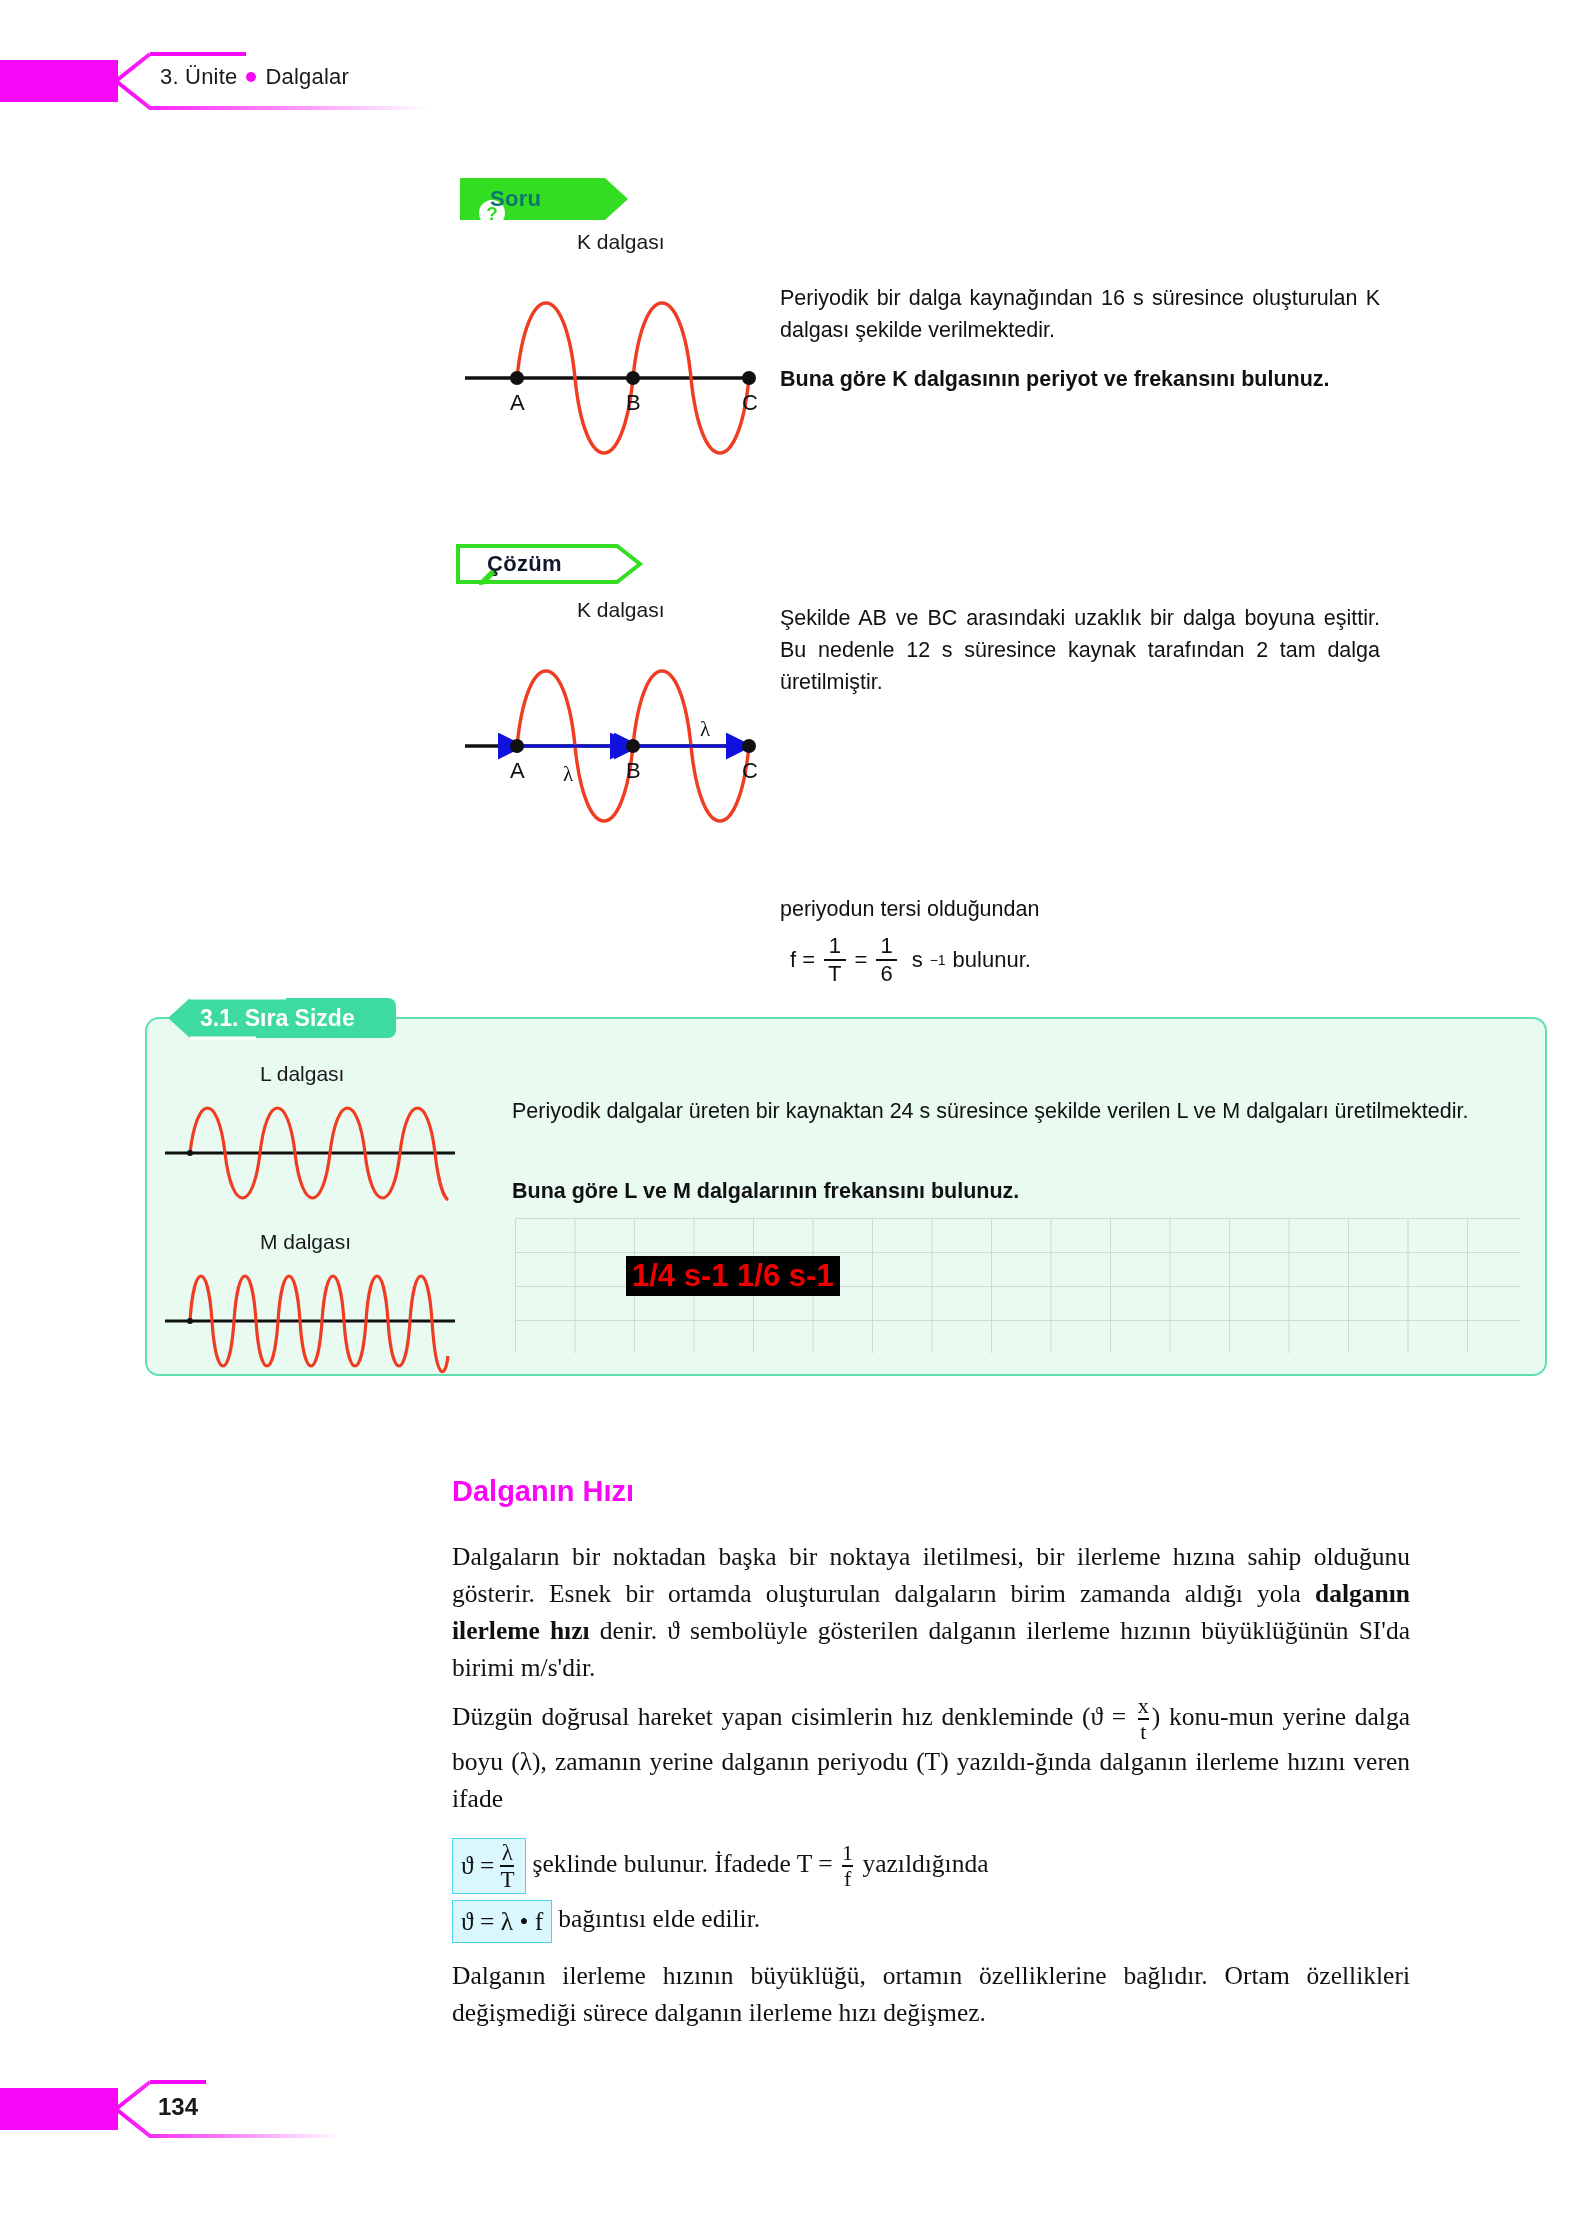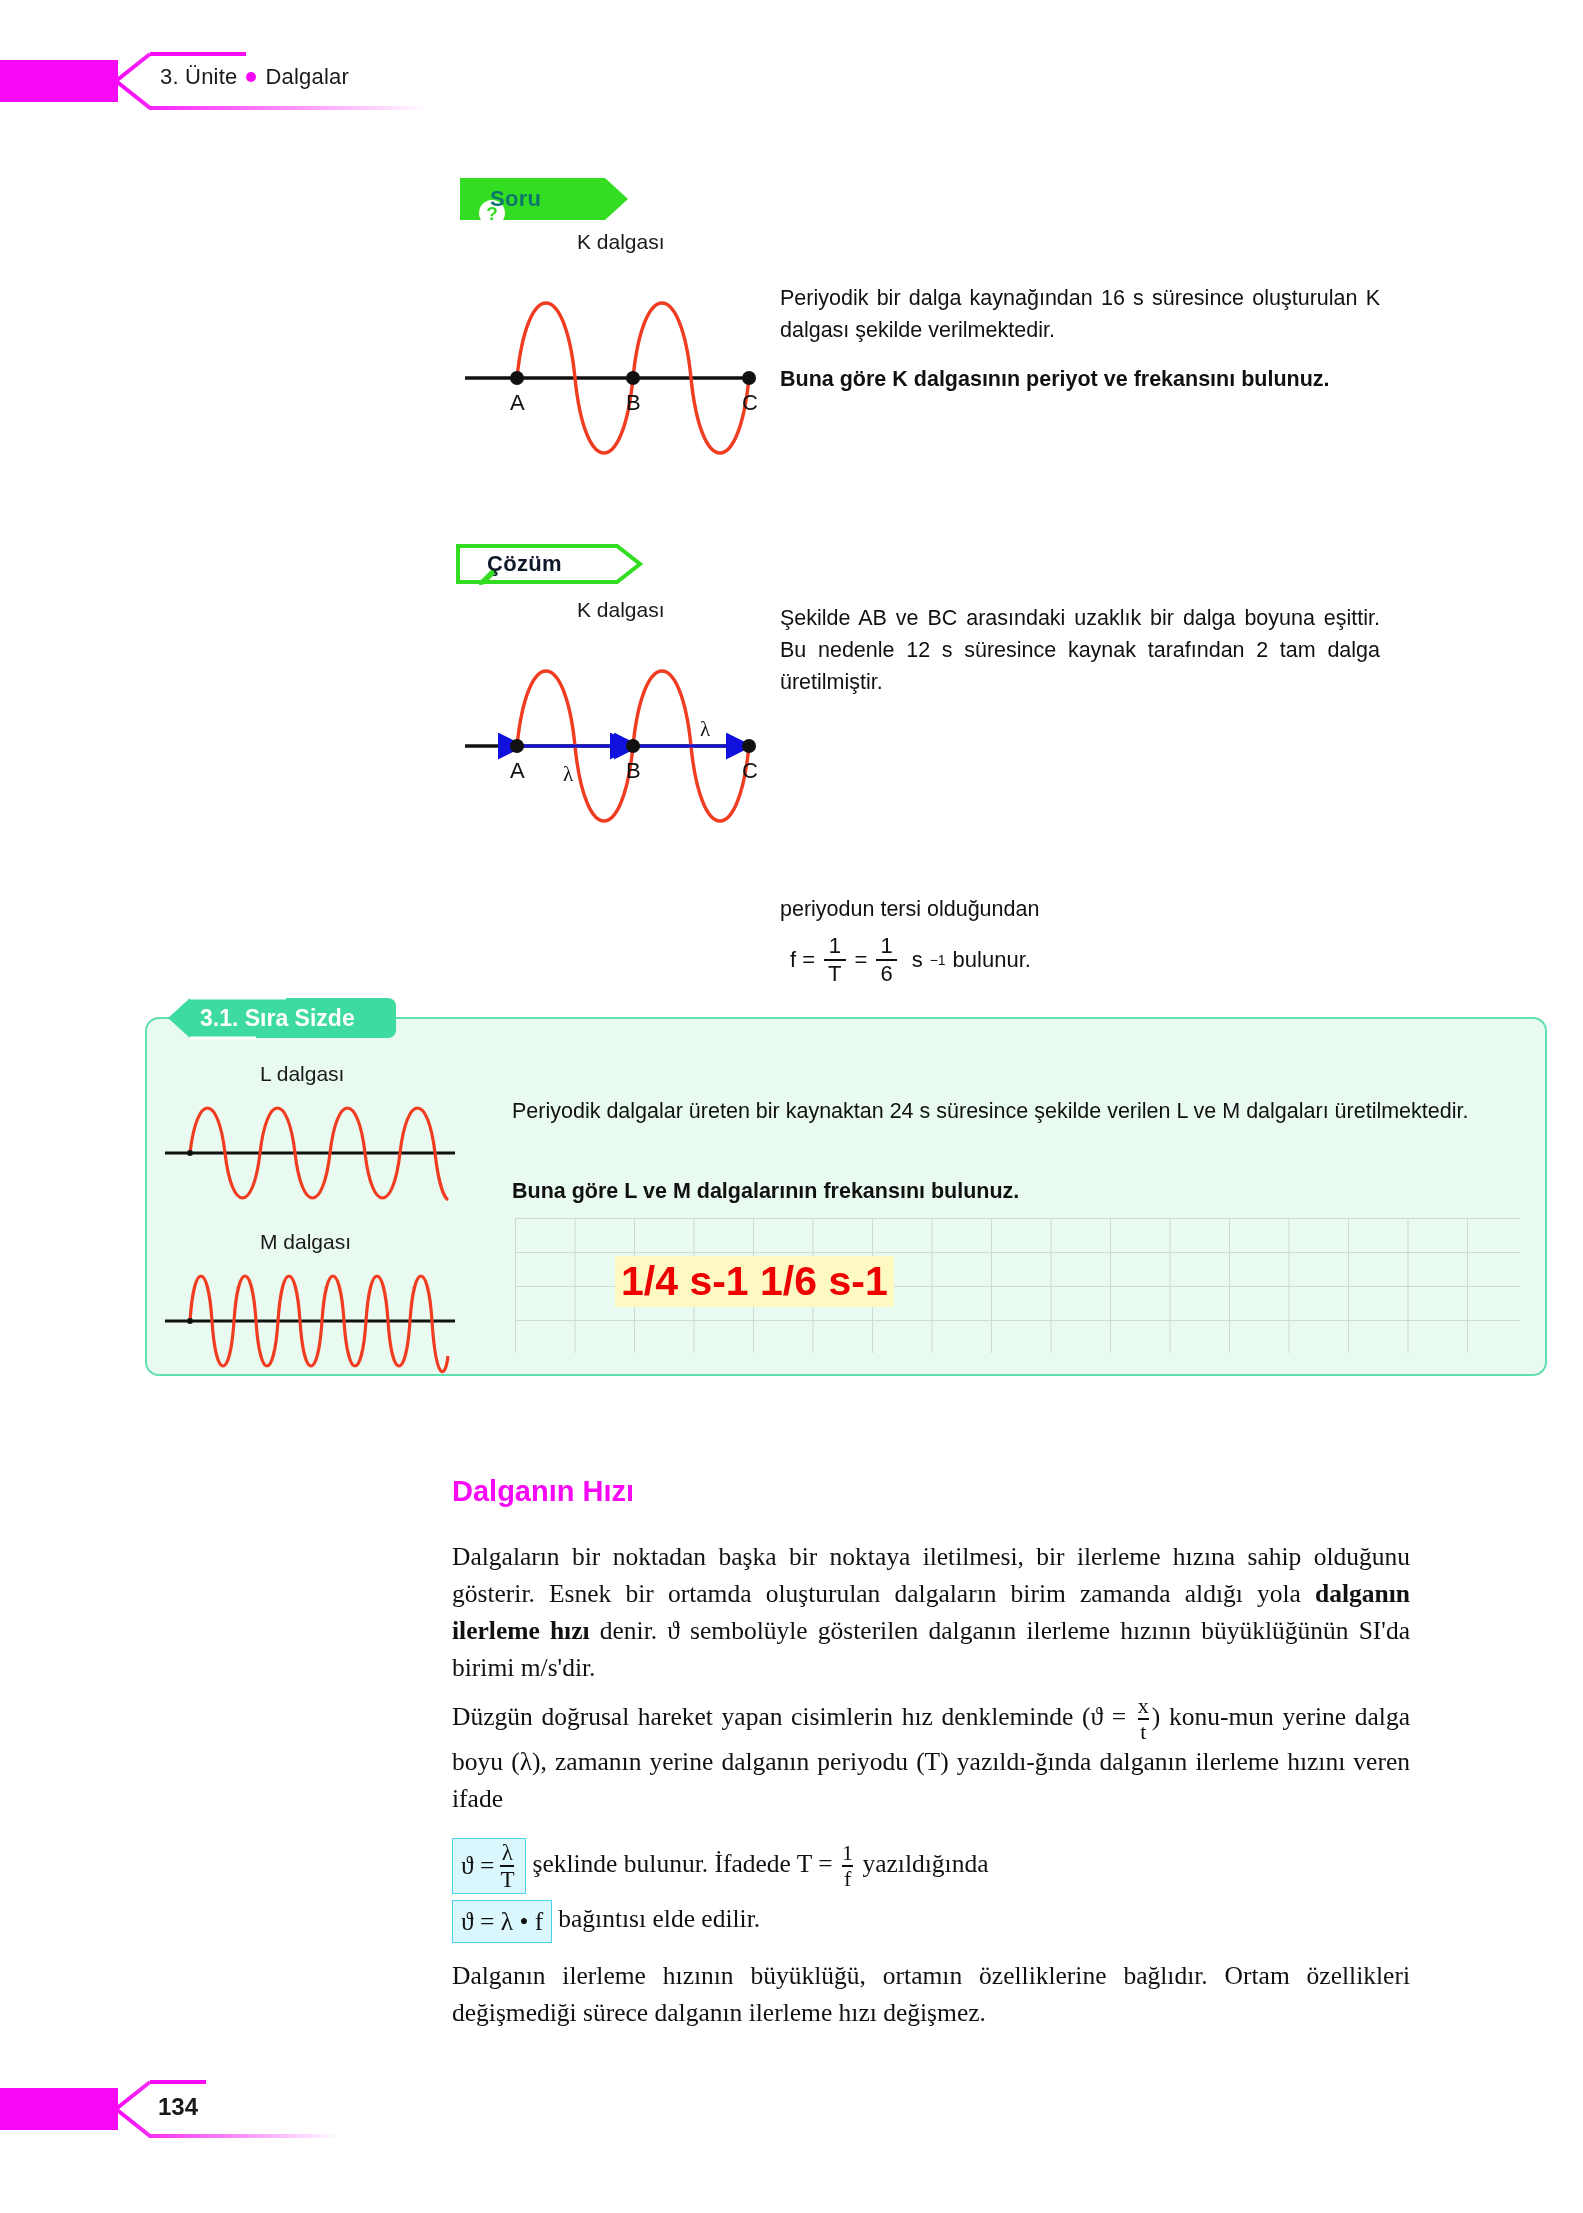--- a/index.html
+++ b/index.html
@@ -54,22 +54,22 @@
   #sira-tag{position:absolute;left:160px;top:996px;height:44px;width:240px;z-index:4;}
   #sira-tag .lbl{position:absolute;left:40px;top:9px;color:#ffffff;font-weight:bold;
                  font-size:23px;white-space:nowrap;}
 
   .grid-box{position:absolute;left:515px;top:1218px;width:1005px;height:135px;}
   .grid-box .g{position:absolute;inset:0;
       background-image:
         linear-gradient(to right,#cfd8d3 1px,transparent 1px),
         linear-gradient(to bottom,#cfd8d3 1px,transparent 1px);
       background-size:59.5px 34px;}
-  .answer{position:absolute;left:100px;top:38px;background:#fef9c3;padding:2px 6px;
-          color:#ee0000;font-weight:bold;font-size:41px;white-space:nowrap;}
+  .answer{position:absolute;left:111px;top:38px;background:#000000;padding:2px 6px;
+          color:#ee0000;font-weight:bold;font-size:31px;white-space:nowrap;}
 
   
   #sec-title{position:absolute;left:452px;top:1475px;color:#f708f7;
              font-weight:bold;font-size:29px;}
   .para-serif{position:absolute;font-family:"Liberation Serif",serif;
               font-size:25.5px;line-height:37px;color:#111;text-align:justify;}
   .para-serif b{font-weight:bold;}
   .fbox{display:inline-flex;align-items:center;background:#d9f7fd;
         border:1.5px solid #49d4ef;padding:2px 8px;margin-right:6px;
         vertical-align:middle;}

